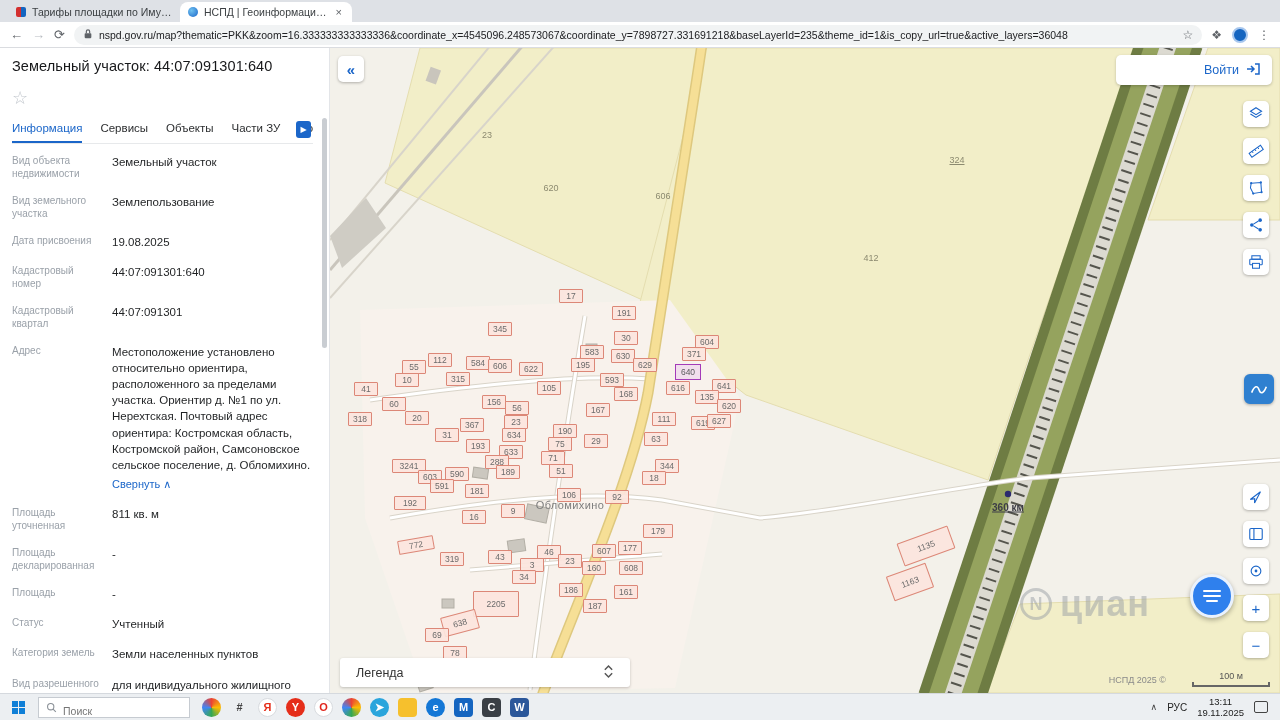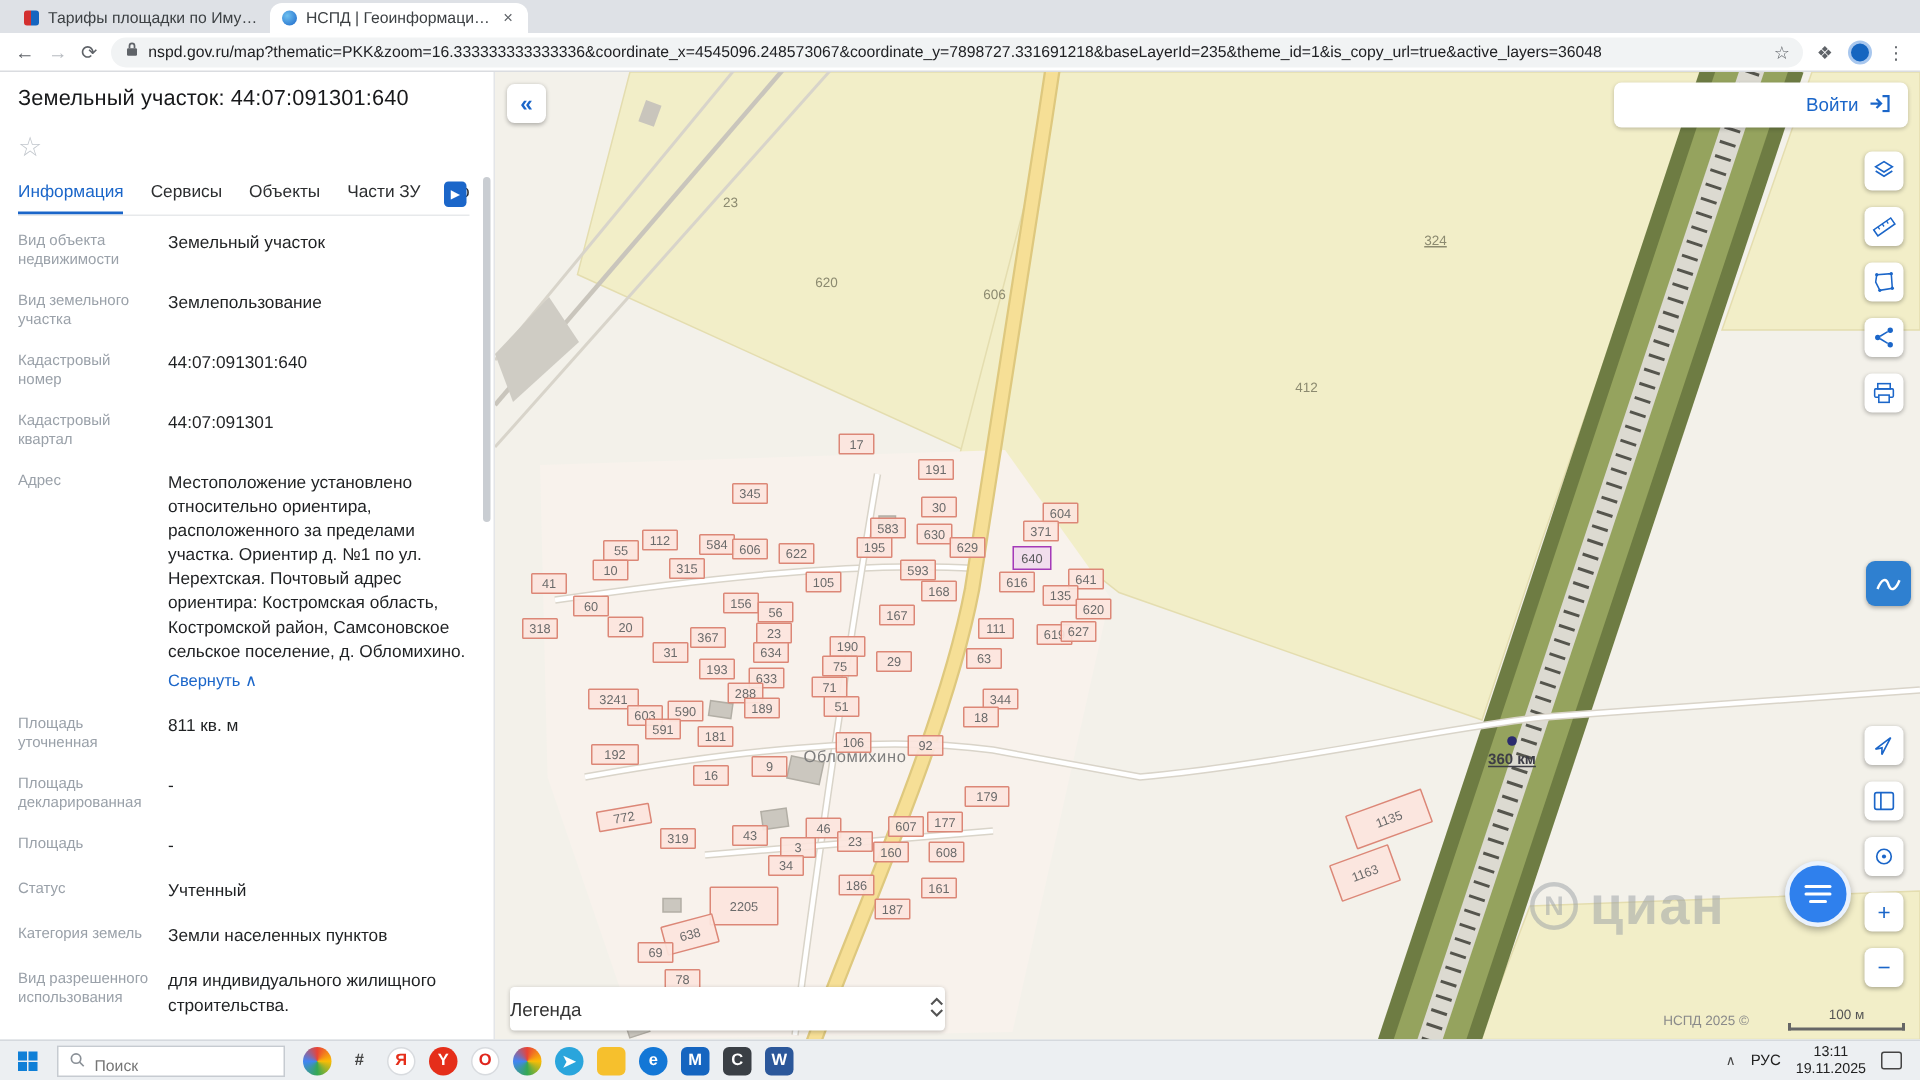--- a/index.html
+++ b/index.html
@@ -49,33 +49,33 @@
   .map-labels { position:absolute; inset:0; }
   .mlbl { position:absolute; display:flex; align-items:center; justify-content:center; white-space:nowrap; }
   .mlbl.parcel { min-width:24px; height:14px; background:rgba(252,229,221,.92); border:1px solid #dc8777; border-radius:1px; font-size:8.5px; color:#6b6b6b; padding:0 2px; }
   .mlbl.selected { min-width:26px; height:16px; background:rgba(226,176,238,.30); border:1.5px solid #a43ab8; font-size:8.5px; color:#58585a; z-index:3; }
   .mlbl.field { font-size:9px; color:#8c8a70; }
   .mlbl.place { font-size:11px; color:#7d7d7d; letter-spacing:.4px; }
   .mlbl.km { font-size:10px; font-weight:700; color:#3d3d46;text-decoration:underline; }
 
   .map-btn { position:absolute; background:#fff; border-radius:5px; box-shadow:0 1px 3px rgba(0,0,0,.28); display:flex; align-items:center; justify-content:center; color:#1b66c9; }
   .collapse-btn { left:8px; top:8px; width:26px; height:26px; font-size:15px; font-weight:700; }
-  .login-bar { position:absolute; right:8px; top:7px; width:196px; height:30px; background:#fff; border-radius:5px; box-shadow:0 1px 3px rgba(0,0,0,.22); display:flex; align-items:center; justify-content:flex-end; gap:7px; padding:0 12px; color:#1b66c9; font-size:12.5px; }
+  .login-bar { position:absolute; right:8px; top:7px; width:156px; height:30px; background:#fff; border-radius:5px; box-shadow:0 1px 3px rgba(0,0,0,.22); display:flex; align-items:center; justify-content:flex-end; gap:7px; padding:0 12px; color:#1b66c9; font-size:12.5px; }
   .toolbar-top { position:absolute; right:11px; top:53px; display:flex; flex-direction:column; gap:11px; }
   .toolbar-bottom { position:absolute; right:11px; top:436px; display:flex; flex-direction:column; gap:11px; }
   .tool-btn { width:26px; height:26px; background:#fff; border-radius:5px; box-shadow:0 1px 3px rgba(0,0,0,.28); display:flex; align-items:center; justify-content:center; color:#1b66c9; font-size:15px; }
   .tool-btn svg { width:18px; height:18px; }
   .draw-btn { position:absolute; right:6px; top:326px; width:30px; height:30px; border-radius:6px; background:#2f80d0; box-shadow:0 1px 3px rgba(0,0,0,.3); display:flex; align-items:center; justify-content:center; }
   .chat-btn { position:absolute; left:860px; top:526px; width:44px; height:44px; border-radius:50%; background:#2f80ed; border:3px solid #eaf2fd; box-shadow:0 2px 5px rgba(0,0,0,.3); display:flex; flex-direction:column; gap:3px; align-items:center; justify-content:center; }
   .chat-btn i { display:block; width:18px; height:2px; background:#fff; border-radius:1px; }
   .chat-btn i:last-child { width:12px; align-self:flex-start; margin-left:13px; }
   .cian-mark { position:absolute; left:690px; top:535px; display:flex; align-items:center; gap:8px; opacity:.5; }
   .cian-circle { width:32px; height:32px; border:3px solid #9aa0a6; border-radius:50%; color:#9aa0a6; font-weight:700; font-size:18px; display:flex; align-items:center; justify-content:center; }
   .cian-text { font-size:36px; font-weight:700; color:#9aa0a6; letter-spacing:1px; }
-  .legend-bar { position:absolute; left:10px; bottom:6px; width:290px; height:29px; background:#fff; border-radius:3px; box-shadow:0 1px 3px rgba(0,0,0,.22); display:flex; align-items:center; justify-content:space-between; padding:0 0; font-size:12.5px; color:#333; }
+  .legend-bar { position:absolute; left:10px; bottom:6px; width:290px; height:29px; background:#fff; border-radius:3px; box-shadow:0 1px 3px rgba(0,0,0,.22); display:flex; align-items:center; justify-content:space-between; padding:0 16px; font-size:12.5px; color:#333; }
   .attribution { position:absolute; right:114px; bottom:8px; font-size:9px; color:#8a8a8a; }
   .scalebar { position:absolute; right:10px; bottom:6px; width:78px; font-size:9px; color:#555; text-align:center; }
   .scale-line { border:2px solid #666; border-top:none; height:5px; margin-top:1px; }
 
   
   .taskbar { position:absolute; left:0; right:0; bottom:0; height:27px; background:#eceff2; border-top:1px solid #d5d9de; display:flex; align-items:center; gap:6px; padding:0 4px; }
   .start-btn { width:28px; height:27px; display:flex; align-items:center; justify-content:center; }
   .win-logo { display:grid; grid-template-columns:6px 6px; grid-template-rows:6px 6px; gap:1px; }
   .win-logo i { background:#0f7fd7; display:block; }
   .search-box { width:152px; height:21px; background:#fff; border:1px solid #c6cbd1; display:flex; align-items:flex-end; gap:6px; padding:0 7px; }
@@ -142,20 +142,24 @@
         <div class="ptabs-more">▶</div>
       </div>
       <div class="fields">
           <div class="frow">
             <div class="flabel">Вид объекта недвижимости</div>
             <div class="fvalue">Земельный участок</div>
           </div>
           <div class="frow">
             <div class="flabel">Вид земельного участка</div>
             <div class="fvalue">Землепользование</div>
+          </div>
+          <div class="frow">
+            <div class="flabel">Дата присвоения</div>
+            <div class="fvalue">19.08.2025</div>
           </div>
           <div class="frow">
             <div class="flabel">Кадастровый номер</div>
             <div class="fvalue">44:07:091301:640</div>
           </div>
           <div class="frow">
             <div class="flabel">Кадастровый квартал</div>
             <div class="fvalue">44:07:091301</div>
           </div>
           <div class="frow">

